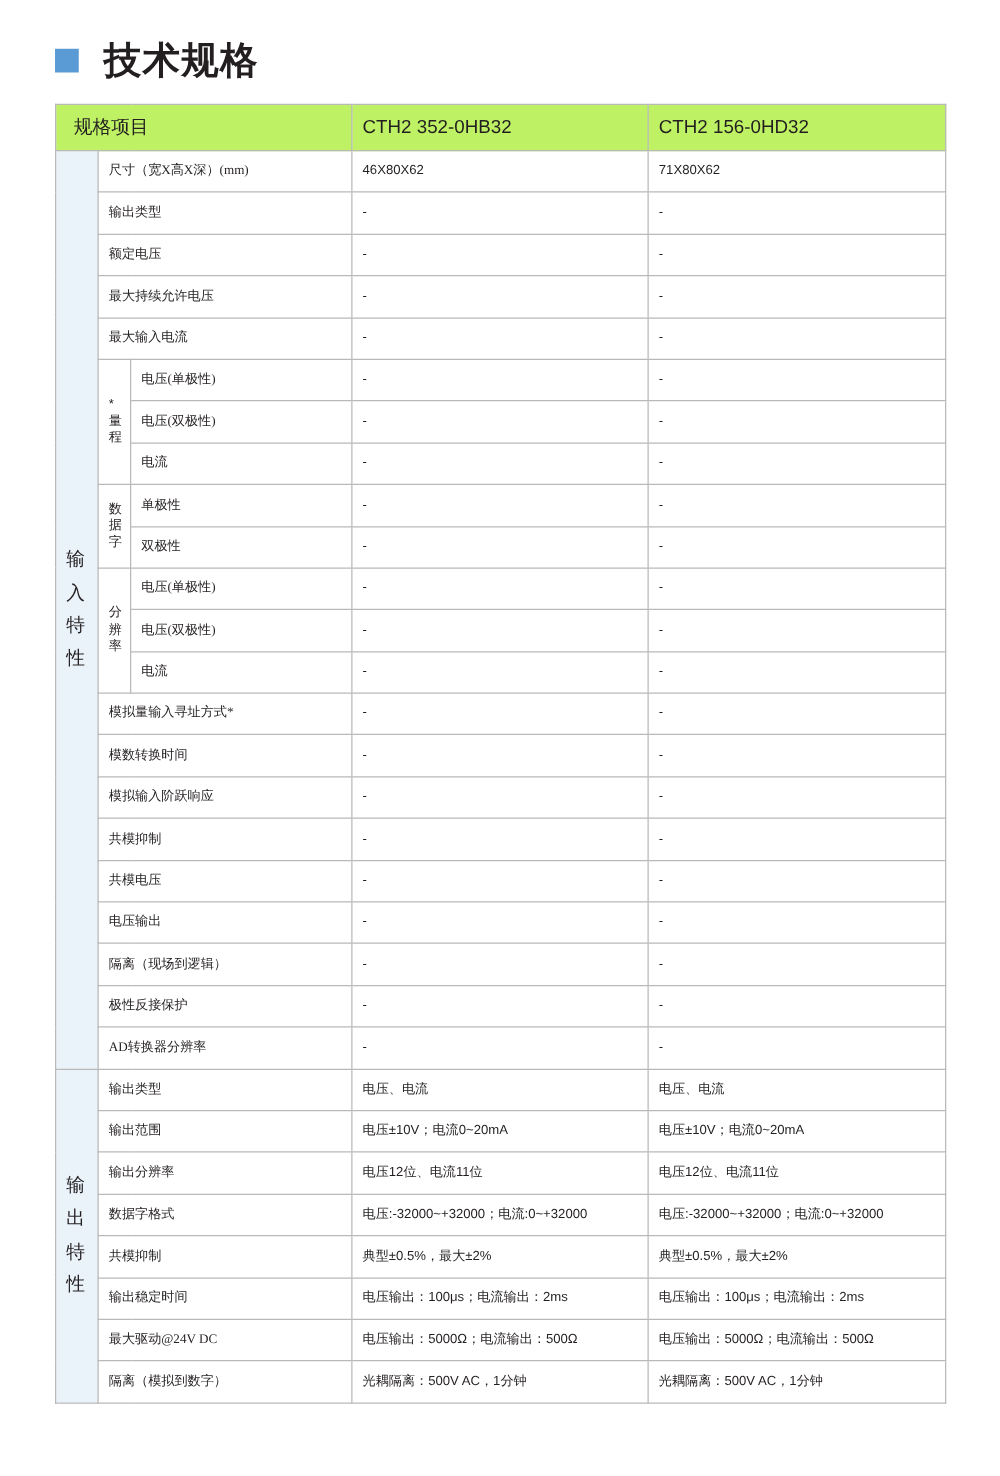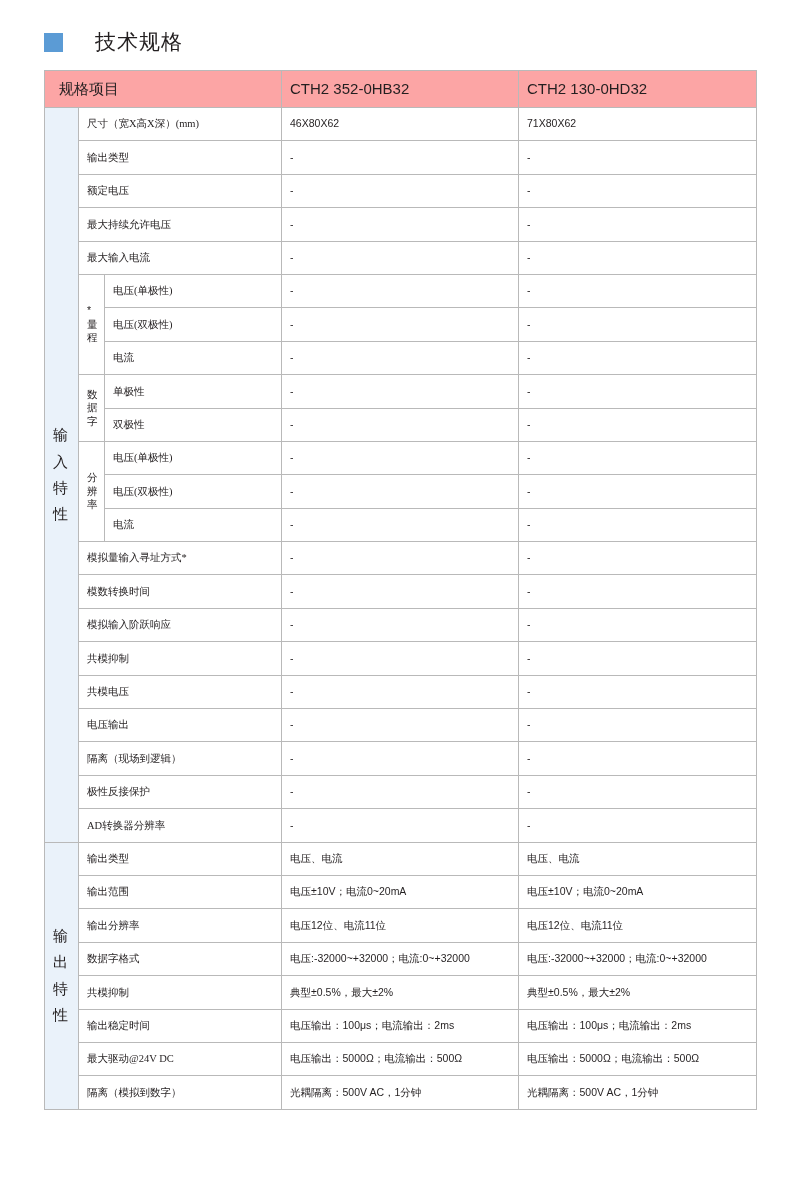--- a/index.html
+++ b/index.html
@@ -29,44 +29,43 @@
     padding-bottom: 14px;
   }
   .title-square {
     width: 19px;
     height: 19px;
     background: #5b9bd5;
     margin-right: 20px;
     flex: 0 0 auto;
   }
   .title-text {
-    font-size: 21px;
-    font-weight: normal;
+    font-size: 30px;
+    font-weight: bold;
     letter-spacing: 1px;
     color: #231f20;
-    margin-left: 12px;
   }
   
   table.spec {
     border-collapse: collapse;
     width: 712px;
     table-layout: fixed;
     font-size: 10.5px;
   }
   table.spec td, table.spec th {
     border: 1px solid #b9b9b9;
     padding: 0 8px;
     vertical-align: middle;
     text-align: left;
     font-weight: normal;
     color: #231f20;
     line-height: 1.3;
   }
   thead th {
-    background: #fca5a5;
+    background: #bef264;
     height: 36px;
     font-size: 15px;
     font-weight: bold;
     text-align: center;
     color: #1a1a1a;
   }
   thead th.colitem {
     text-align: left;
     padding-left: 14px;
   }
@@ -125,21 +124,21 @@
       <col style="width:34px">
       <col style="width:26px">
       <col style="width:177px">
       <col style="width:237px">
       <col style="width:238px">
     </colgroup>
     <thead>
       <tr>
         <th class="colitem" colspan="3">规格项目</th>
         <th>CTH2 352-0HB32</th>
-        <th>CTH2 130-0HD32</th>
+        <th>CTH2 156-0HD32</th>
       </tr>
     </thead>
     <tbody>
 
       <tr>
         <td class="sidecell" rowspan="22">
           <span>输</span>
           <span>入</span>
           <span>特</span>
           <span>性</span>

